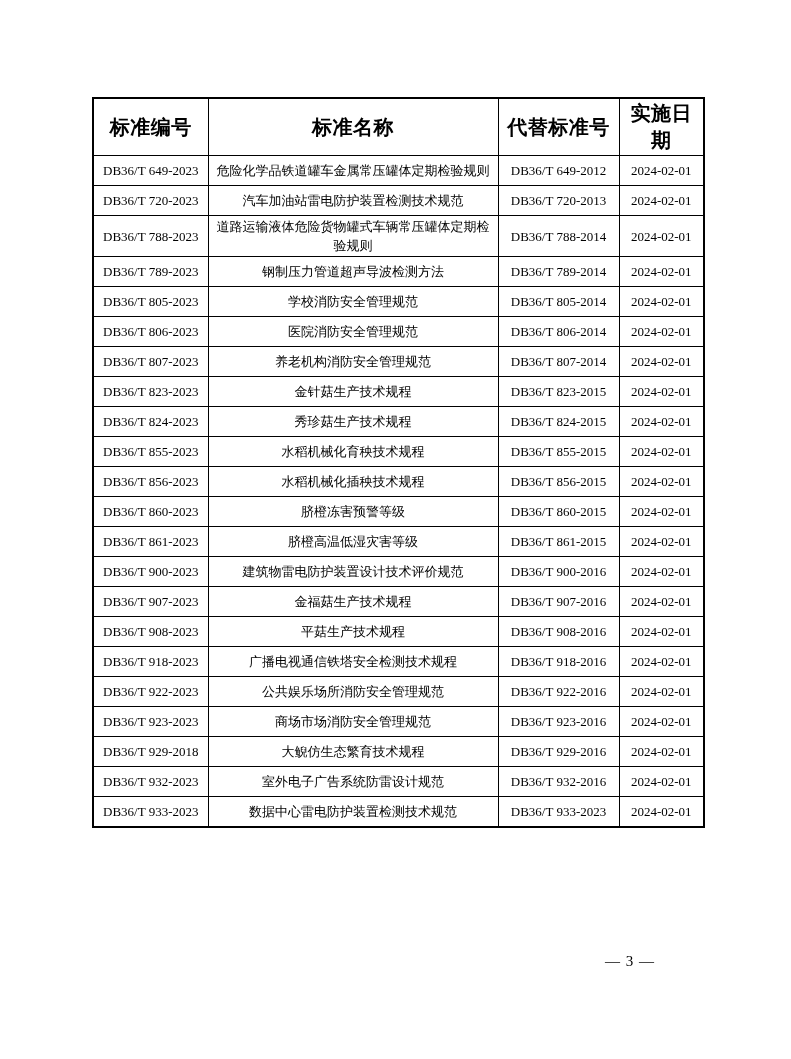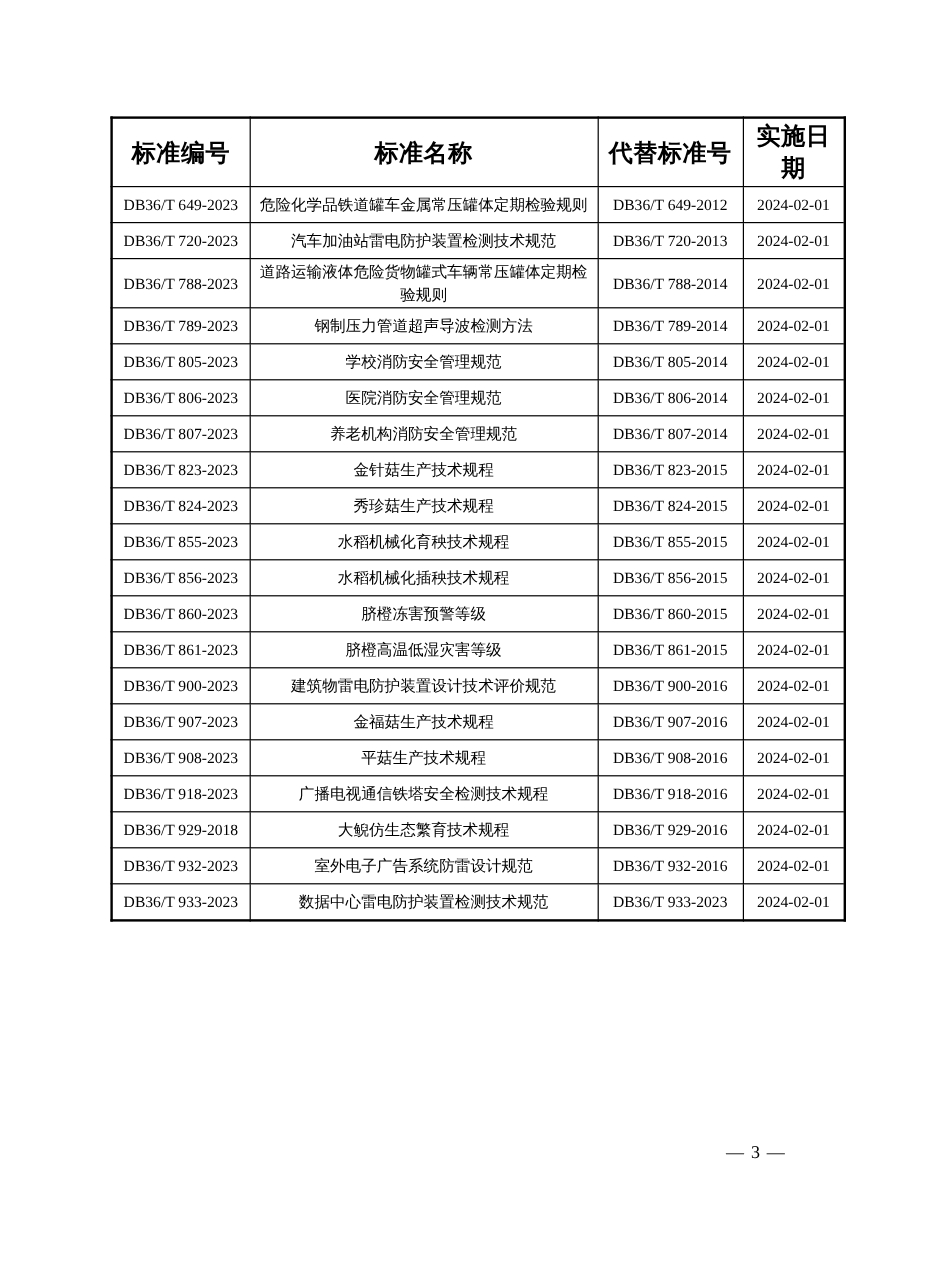--- a/index.html
+++ b/index.html
@@ -179,20 +179,32 @@
     <td>DB36/T 908-2016</td>
     <td>2024-02-01</td>
   </tr>
         <tr>
     <td>DB36/T 918-2023</td>
     <td>广播电视通信铁塔安全检测技术规程</td>
     <td>DB36/T 918-2016</td>
     <td>2024-02-01</td>
   </tr>
         <tr>
+    <td>DB36/T 922-2023</td>
+    <td>公共娱乐场所消防安全管理规范</td>
+    <td>DB36/T 922-2016</td>
+    <td>2024-02-01</td>
+  </tr>
+        <tr>
+    <td>DB36/T 923-2023</td>
+    <td>商场市场消防安全管理规范</td>
+    <td>DB36/T 923-2016</td>
+    <td>2024-02-01</td>
+  </tr>
+        <tr>
     <td>DB36/T 929-2018</td>
     <td>大鲵仿生态繁育技术规程</td>
     <td>DB36/T 929-2016</td>
     <td>2024-02-01</td>
   </tr>
         <tr>
     <td>DB36/T 932-2023</td>
     <td>室外电子广告系统防雷设计规范</td>
     <td>DB36/T 932-2016</td>
     <td>2024-02-01</td>

